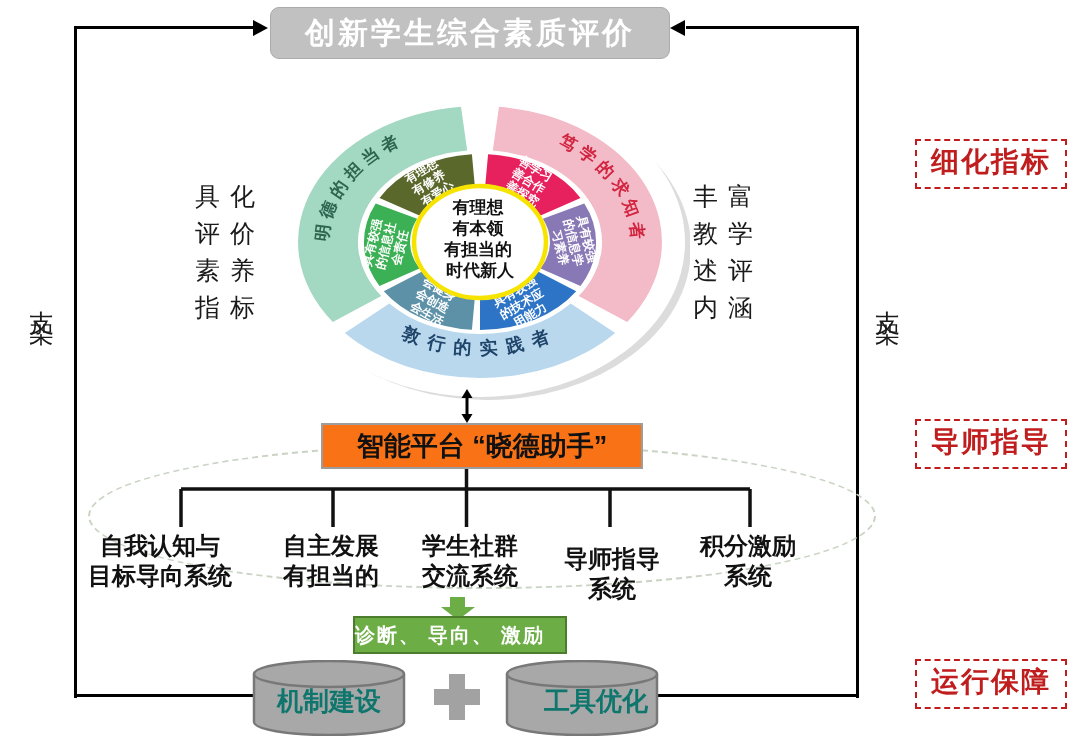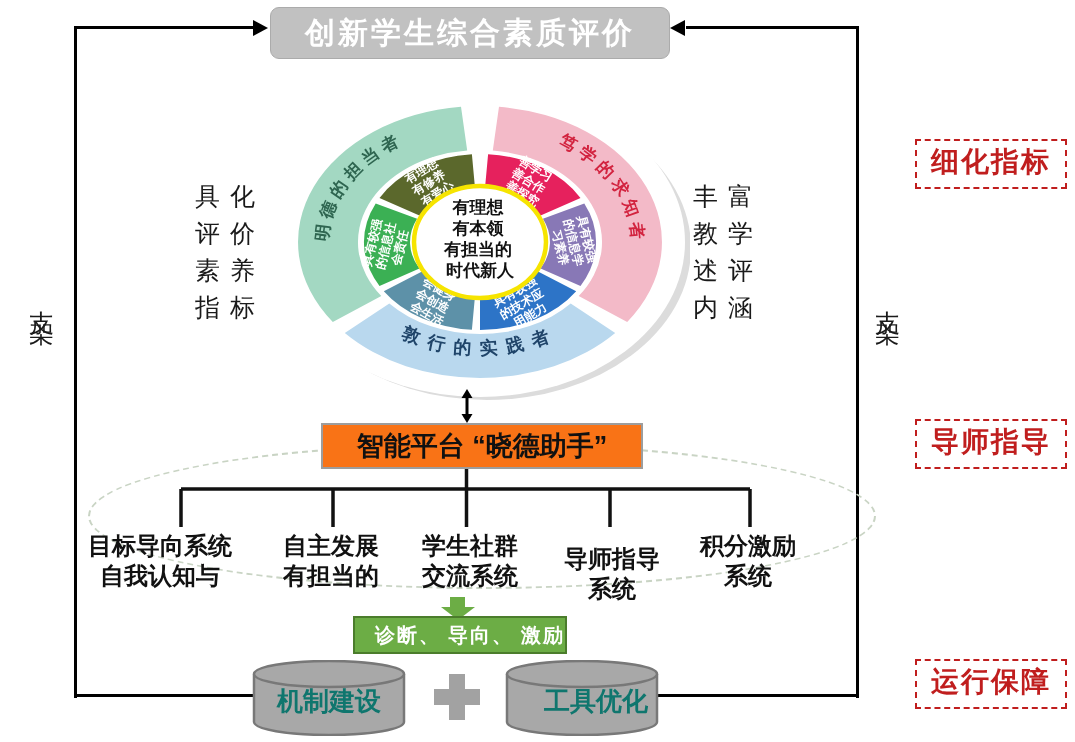--- a/index.html
+++ b/index.html
@@ -24,21 +24,21 @@
         text-align:center;line-height:37px;letter-spacing:10px;}
   .platform-box{position:absolute;left:313px;top:423px;width:318px;height:42px;background:#f97316;
                 border:2px solid #9d9d9d;color:#111;font-size:27px;font-weight:bold;
                 text-align:center;line-height:42px;z-index:3;margin-left:8px;}
   .dashed-ellipse{position:absolute;left:88px;top:443px;width:784px;height:142px;
                   border:2px dashed #c9d4c4;border-radius:50%;z-index:1;}
   .sys-label{position:absolute;top:531px;transform:translateX(-50%);text-align:center;
              font-size:24px;font-weight:bold;color:#111;line-height:30px;white-space:nowrap;z-index:2;}
   .fn-bar{position:absolute;left:353px;top:616px;width:210px;height:34px;background:#6cad45;
           border:2px solid #4b7d2c;color:#fff;font-family:"Liberation Serif",serif;font-size:20px;
-          font-weight:bold;text-align:right;line-height:34px;letter-spacing:2px;}
+          font-weight:bold;text-align:left;line-height:34px;letter-spacing:2px;}
   .cyl-text{position:absolute;width:154px;text-align:center;color:#0f766e;font-size:26px;
             font-weight:bold;z-index:4;}
   .plusbar{position:absolute;background:#a2a2a2;z-index:2;}
 </style>
 </head>
 <body>
 
 <div id="canvas">
 
   <div class="vline" style="left:74px;top:26px;height:672px;"></div>
@@ -158,22 +158,22 @@
       <path d="M 11 34 H 580"></path>
       <path d="M 11 34 V 72"></path>
       <path d="M 163 34 V 72"></path>
       <path d="M 296.5 34 V 72"></path>
       <path d="M 440 34 V 72"></path>
       <path d="M 580 34 V 72"></path>
     </g>
   </svg>
 
   <div class="sys-label" style="left:160px;">
+    <div>自我认知与</div>
     <div>目标导向系统</div>
-    <div>自我认知与</div>
   </div>
   <div class="sys-label" style="left:331px;">
     <div>自主发展</div>
     <div>有担当的</div>
   </div>
   <div class="sys-label" style="left:470px;">
     <div>学生社群</div>
     <div>交流系统</div>
   </div>
   <div class="sys-label" style="left:612px;margin-top:13px;">

